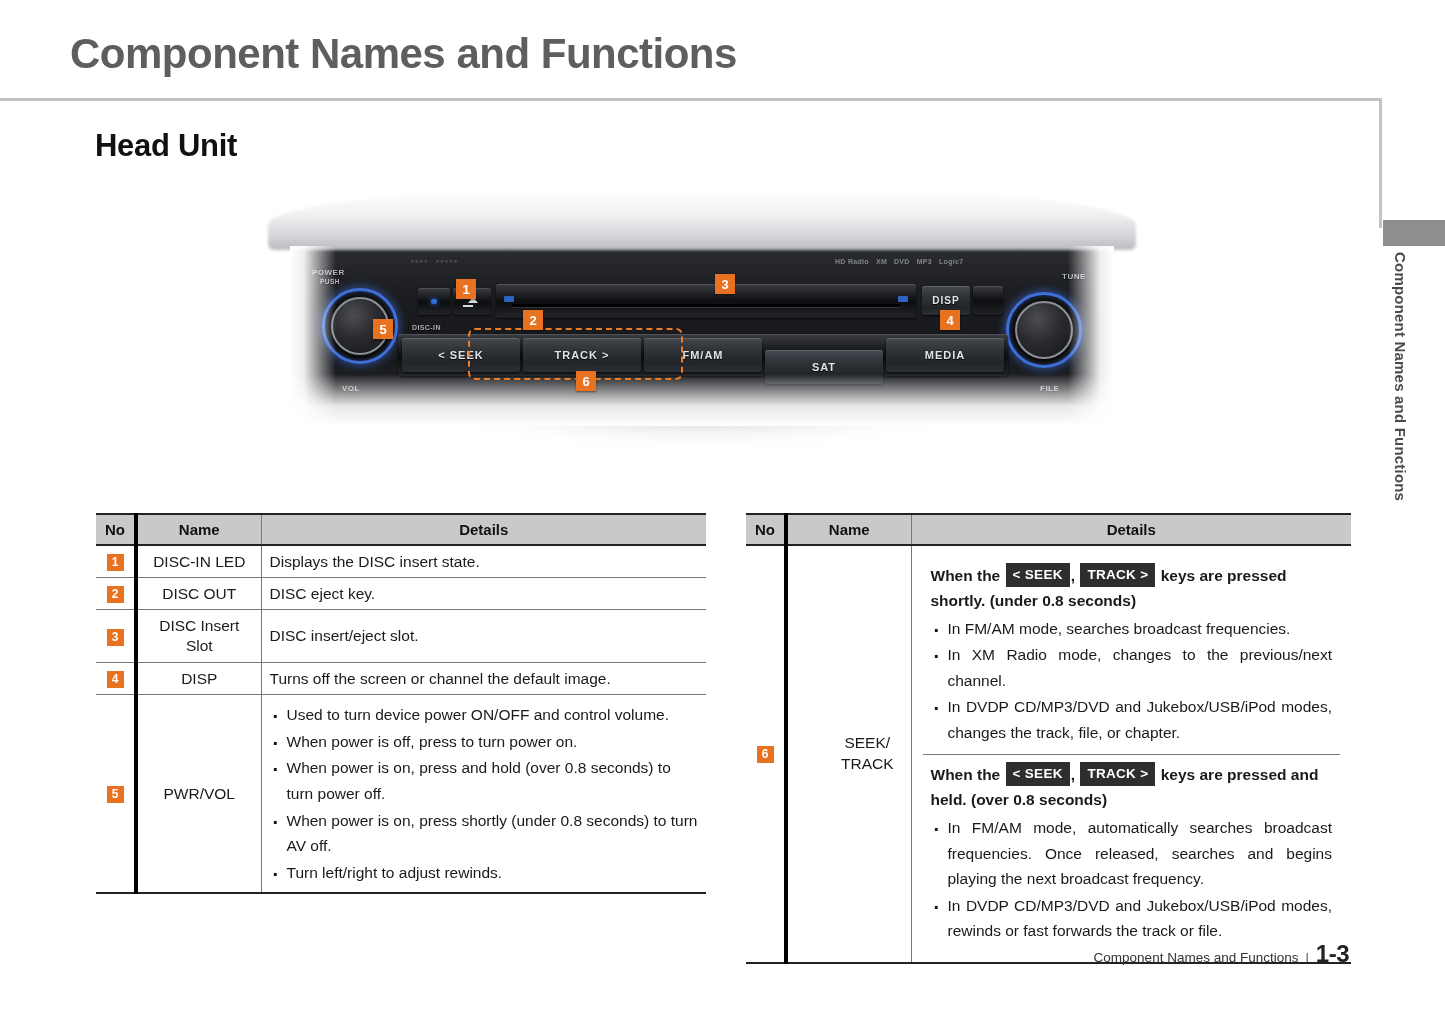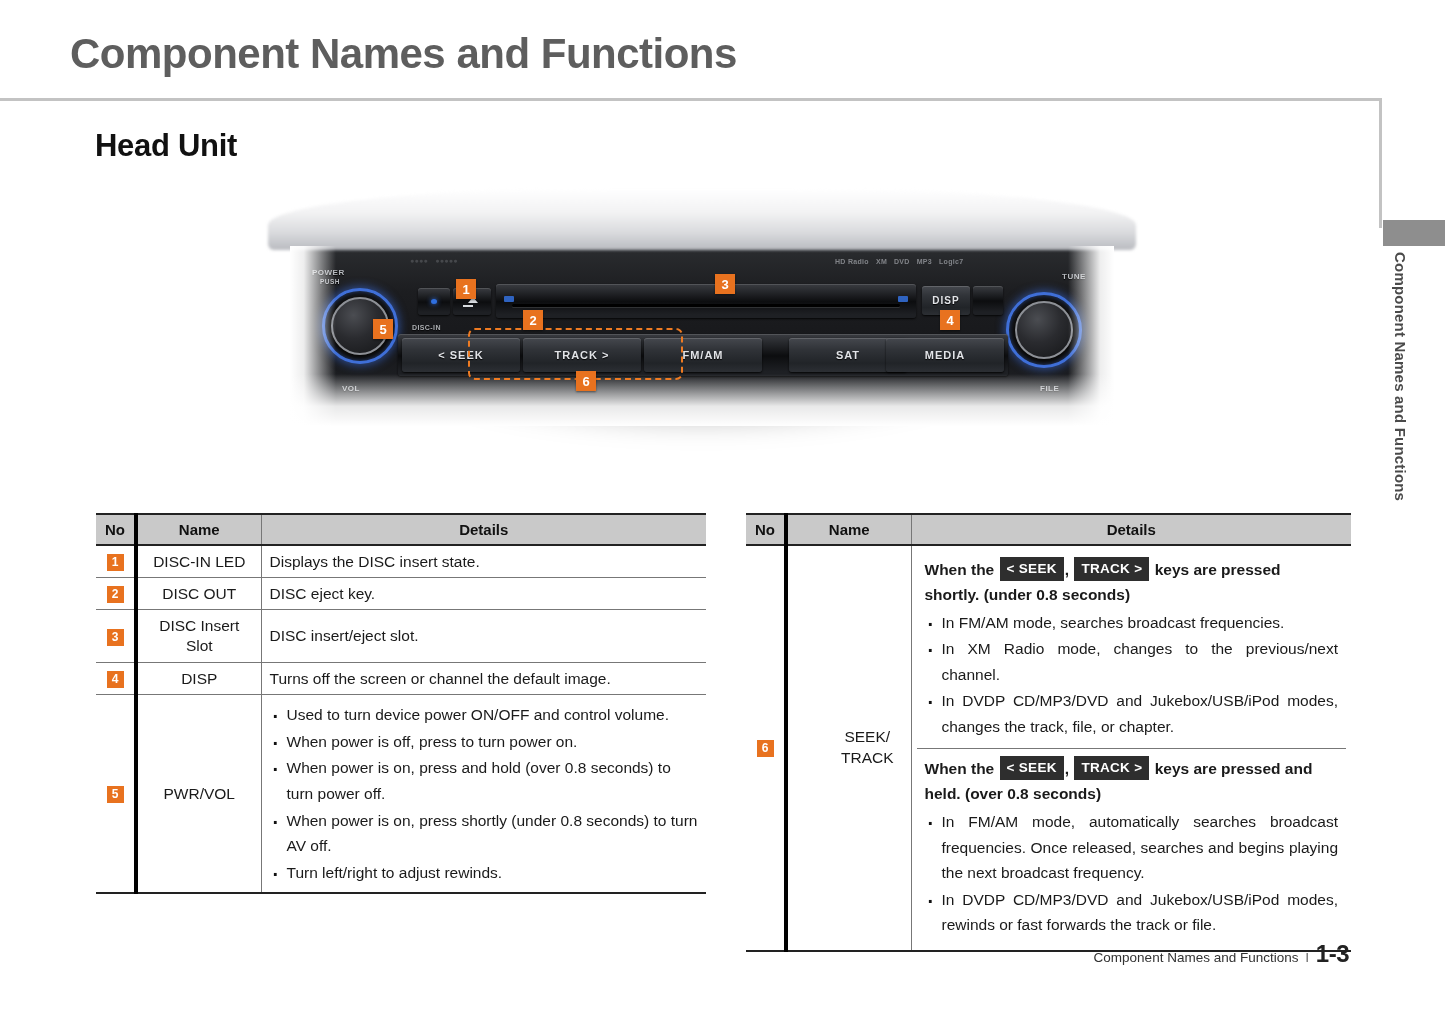--- a/index.html
+++ b/index.html
@@ -286,21 +286,21 @@
       <div style="position:absolute;left:16px;right:16px;top:20px;height:3px;background:#000;border-radius:2px;box-shadow:0 1px 0 rgba(255,255,255,0.12);"></div>
     </div>
 
     <div class="btn-key" style="left:632px; top:40px; width:48px; height:29px; font-size:10px;">DISP</div>
     <div class="slot-strip" style="left:683px; top:40px; width:30px; height:29px;"></div>
 
     <div class="slot-strip" style="left:108px; top:88px; width:610px; height:42px;"></div>
     <div class="btn-key" style="left:112px; top:92px; width:118px; height:34px;">&lt; SEEK</div>
     <div class="btn-key" style="left:233px; top:92px; width:118px; height:34px;">TRACK &gt;</div>
     <div class="btn-key" style="left:354px; top:92px; width:118px; height:34px;">FM/AM</div>
-    <div class="btn-key" style="left:475px; top:92px; width:118px; height:34px;margin-left:24px;">SAT</div>
+    <div class="btn-key" style="left:475px; top:104px; width:118px; height:34px;">SAT</div>
     <div class="btn-key" style="left:596px; top:92px; width:118px; height:34px;">MEDIA</div>
 
     <div class="hu-mask-l"></div>
     <div class="hu-mask-r"></div>
     <div class="hu-mask-b"></div>
   </div>
 
   <div id="dash-highlight" style="left:200px; top:142px; width:215px; height:52px;"></div>
 
   <div class="marker" style="left:188px; top:93px;">1</div>
@@ -366,21 +366,21 @@
   </thead>
   <tbody>
     <tr>
       <td class="c-no" style="width:40px;">
         <span class="num-badge">6</span>
       </td>
       <td class="c-name" style="width:125px; line-height:1.35;padding-left:44px;">
         <div>SEEK/</div>
         <div>TRACK</div>
       </td>
-      <td class="c-det" style="padding:5px;">
+      <td class="c-det" style="padding:11px;">
 
         <div class="split-top">
           <p class="bold-lead">
             <span>When the</span>
             <span class="keychip">&lt; SEEK</span><span>,</span>
             <span class="keychip">TRACK &gt;</span>
             <span>keys are pressed shortly. (under 0.8 seconds)</span>
           </p>
           <ul class="blist">
             <li class="just">In FM/AM mode, searches broadcast frequencies.</li>

